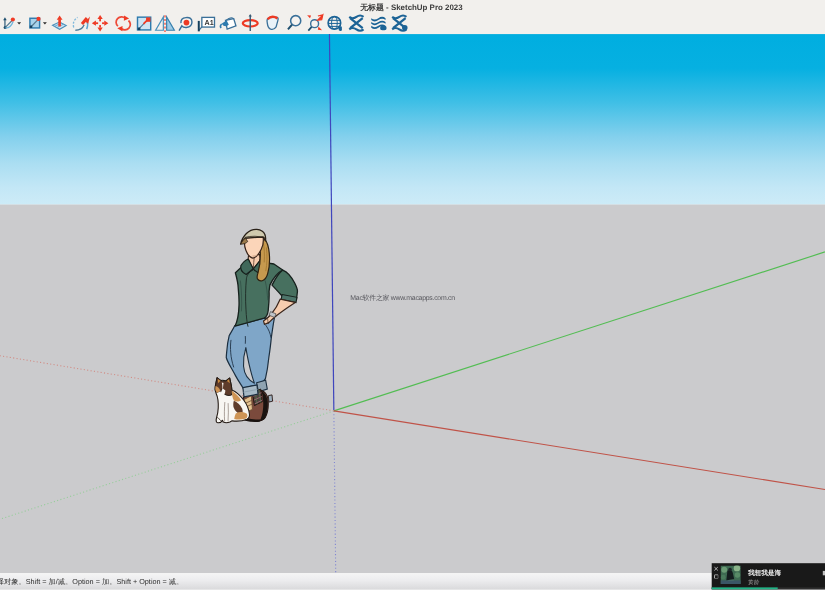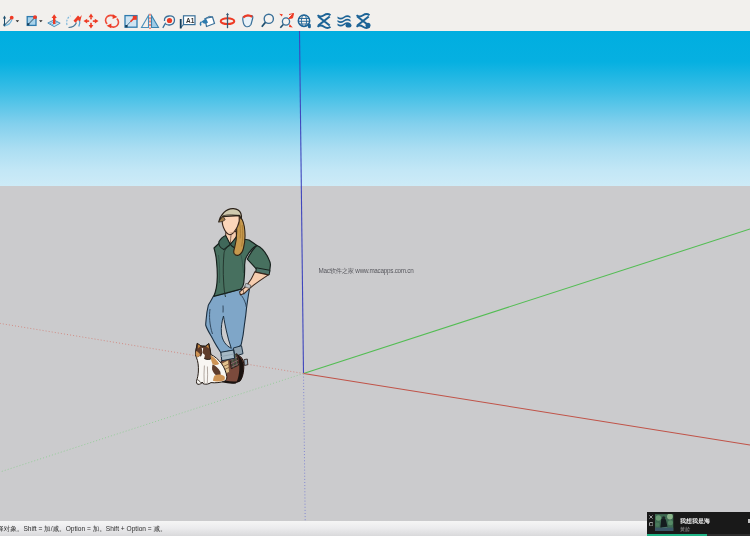--- a/index.html
+++ b/index.html
@@ -19,20 +19,21 @@
 #pbar{position:absolute;left:0;bottom:0;width:103.5px;height:2.5px;background:#2e2e2e;}
 #pfill{position:absolute;left:0;bottom:0;width:60.5px;height:2.5px;background:#1fb385;}
 #palbum{position:absolute;left:8.9px;top:2.4px;width:18.3px;height:17.6px;}
 #ptitle{position:absolute;left:33.5px;top:5.3px;font-size:6px;font-weight:bold;color:#ededed;}
 #psub{position:absolute;left:33.5px;top:14.3px;font-size:5.2px;color:#9a9a9a;}
 </style>
 </head>
 <body>
 <div id="app">
   <div id="titlebar">
+    <div id="title">无标题 - SketchUp Pro 2023</div>
     <svg id="toolbar" width="380" height="24" viewBox="0 0 380 24">
 
       <g id="i1">
         <path d="M4.5 9.5 L4.5 16.5" stroke="#1d4e6e" stroke-width="1" fill="none"></path>
         <path d="M2.9 10.5 L4.5 7.6 L6.1 10.5 Z" fill="#1d4e6e"></path>
         <circle cx="4.7" cy="17" r="1.4" fill="#1d4e6e"></circle>
         <path d="M5.3 16.4 L11 10.6" stroke="#557a92" stroke-width="1.1"></path>
         <path d="M4.9 17.3 Q9.5 17.8 12 11.5" stroke="#6fb6dd" stroke-width="1.2" fill="none"></path>
         <circle cx="11.7" cy="9.7" r="1.9" fill="#f03a25"></circle>
         <path d="M15.6 12.2 L19.2 12.2 L17.4 14.2 Z" fill="#2b2b2b"></path>

